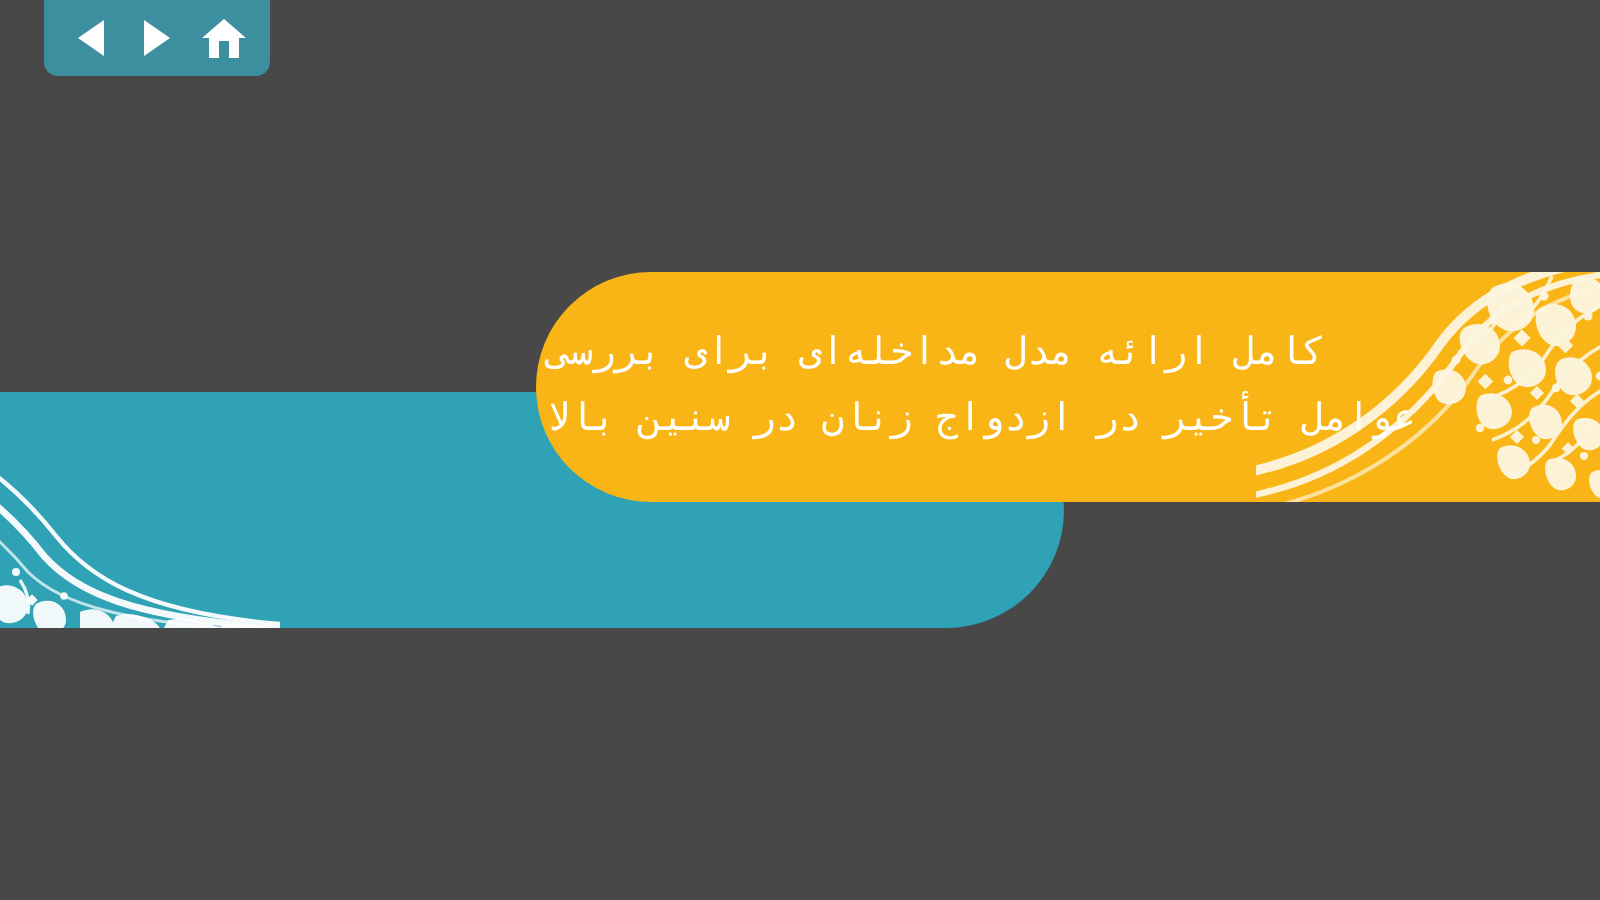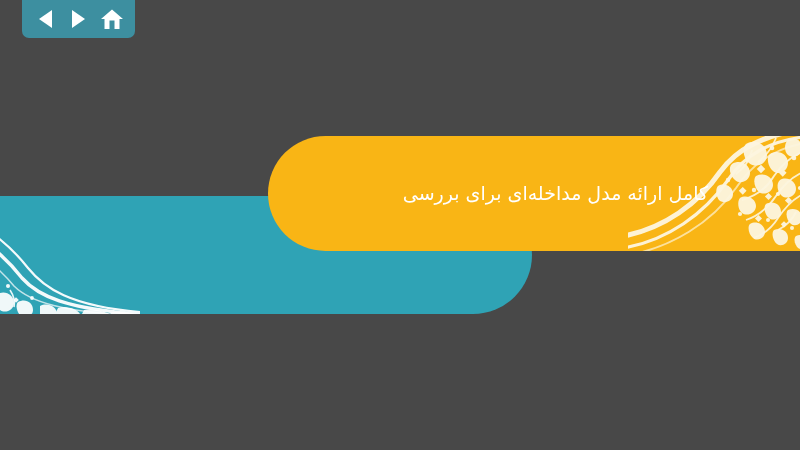--- a/index.html
+++ b/index.html
@@ -97,20 +97,21 @@
     position: absolute;
     right: 100px;
     top: 0;
     height: 115px;
     display: flex;
     flex-direction: column;
     align-items: flex-end;
     justify-content: center;
     z-index: 5;
     direction: rtl;
+    font-family: Liberation Mono, monospace;
   }
   .title-line {
     color: #ffffff;
     font-size: 19px;
     line-height: 33px;
     white-space: nowrap;
     text-align: right;
     direction: rtl;
     unicode-bidi: isolate;
   }
@@ -210,20 +211,21 @@
         <path d="M180,34 c-12,4 -24,14 -32,26 c-8,12 -18,20 -30,24"></path>
         <path d="M180,56 c-12,4 -22,14 -30,26 c-6,10 -14,16 -24,20"></path>
         <path d="M148,2 c-4,10 -10,18 -18,24"></path>
         <path d="M124,14 c-2,10 -8,18 -16,24"></path>
         <path d="M168,76 c-4,8 -10,14 -18,18"></path>
       </g>
     </svg>
 
     <div id="title-wrap">
       <div class="title-line">کامل ارائه مدل مداخله‌ای برای بررسی</div>
+      <div class="title-line">عوامل تأخیر در ازدواج زنان در سنین بالا</div>
     </div>
   </div>
 
   <div id="navbar">
     <div class="navbtn">
       <span class="tri tri-left"></span>
     </div>
     <div class="navbtn">
       <span class="tri tri-right"></span>
     </div>

